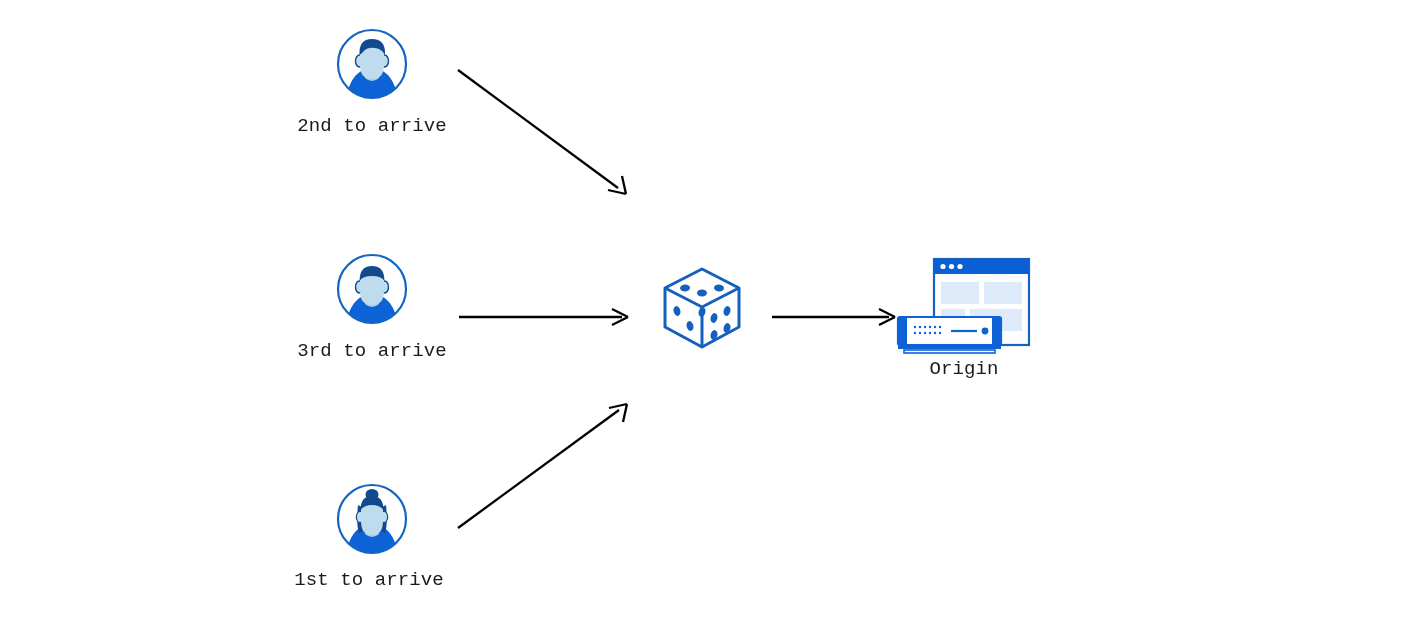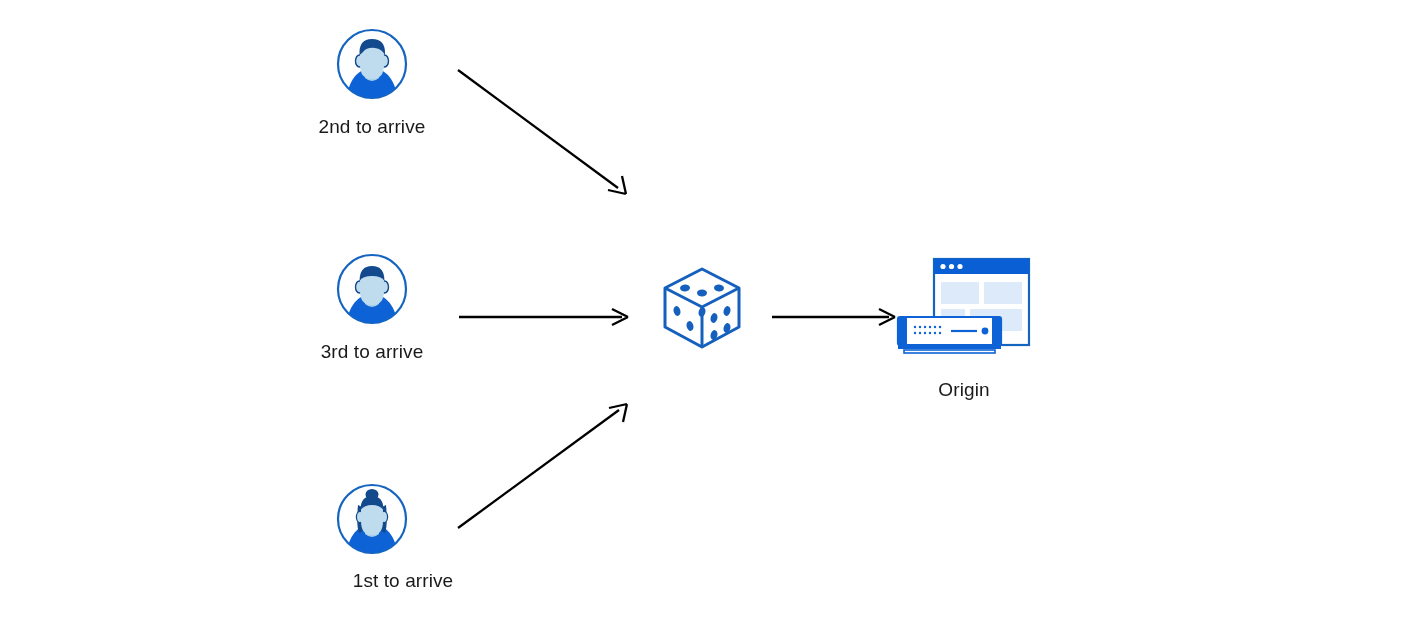--- a/index.html
+++ b/index.html
@@ -16,21 +16,21 @@
     width: 1405px;
     height: 633px;
     background: #ffffff;
     overflow: hidden;
   }
   .node {
     position: absolute;
   }
   .caption {
     position: absolute;
-    font-family: Liberation Sans, sans-serif;
+    font-family: Liberation Mono, monospace;
     font-size: 19px;
     color: #1a1a1a;
     text-align: center;
     white-space: nowrap;
     letter-spacing: 0.1px;
     line-height: 1;
   }
   .arrow-layer {
     position: absolute;
     left: 0;
@@ -115,21 +115,21 @@
         <path d="M 22 22 q -2 20 1 28 l 4 -2 q -2 -12 -1 -24 Z" fill="#134a8e"></path>
         <path d="M 50 22 q 2 20 -1 28 l -4 -2 q 2 -12 1 -24 Z" fill="#134a8e"></path>
         <ellipse cx="24" cy="34" rx="3.6" ry="5.6" fill="#bfdcee" stroke="#134a8e" stroke-width="1.3"></ellipse>
         <ellipse cx="48" cy="34" rx="3.6" ry="5.6" fill="#bfdcee" stroke="#134a8e" stroke-width="1.3"></ellipse>
         <path d="M 25 28 q 0 -12 11 -12 q 11 0 11 12 l 0 10 q 0 14 -11 14 q -11 0 -11 -14 Z" fill="#bfdcee"></path>
         <path d="M 24.5 27 q 0 -14 11.5 -14 q 11.5 0 11.5 14 q -4 -5 -11.5 -5 q -7.5 0 -11.5 5 Z" fill="#134a8e"></path>
         <ellipse cx="36" cy="11.5" rx="6.5" ry="5.5" fill="#134a8e"></ellipse>
       </g>
     </svg>
   </div>
-  <div class="caption" style="left:369px; top:571px; transform:translateX(-50%);margin-left:34px;">1st to arrive</div>
+  <div class="caption" style="left:369px; top:571px; transform:translateX(-50%);">1st to arrive</div>
 
   <div class="node" style="left:661px; top:266px;">
     <svg width="82" height="84" viewBox="0 0 82 84">
       <g stroke="#1560bd" stroke-width="3" fill="#ffffff" stroke-linejoin="round">
         <path d="M 41 3 L 78 22 L 78 61 L 41 81 L 4 61 L 4 22 Z"></path>
         <path d="M 4 22 L 41 41 L 78 22"></path>
         <path d="M 41 41 L 41 81"></path>
       </g>
       <g fill="#1560bd">
         <ellipse cx="24" cy="22" rx="5" ry="3.4" transform="rotate(-4 24 22)"></ellipse>
@@ -179,15 +179,15 @@
           <circle cx="32" cy="78" r="1.2"></circle>
             <circle cx="37" cy="78" r="1.2"></circle>
           <circle cx="42" cy="78" r="1.2"></circle>
             <circle cx="47" cy="78" r="1.2"></circle>
         </g>
         <line x1="58" y1="76" x2="84" y2="76" stroke="#0d62d6" stroke-width="2.2"></line>
         <circle cx="92" cy="76" r="3.4" fill="#0d62d6"></circle>
       </g>
     </svg>
   </div>
-  <div class="caption" style="left:964px; top:380px; transform:translateX(-50%);">Origin</div>
+  <div class="caption" style="left:964px; top:360px; transform:translateX(-50%);">Origin</div>
 
 </div>
 
 </body></html>

